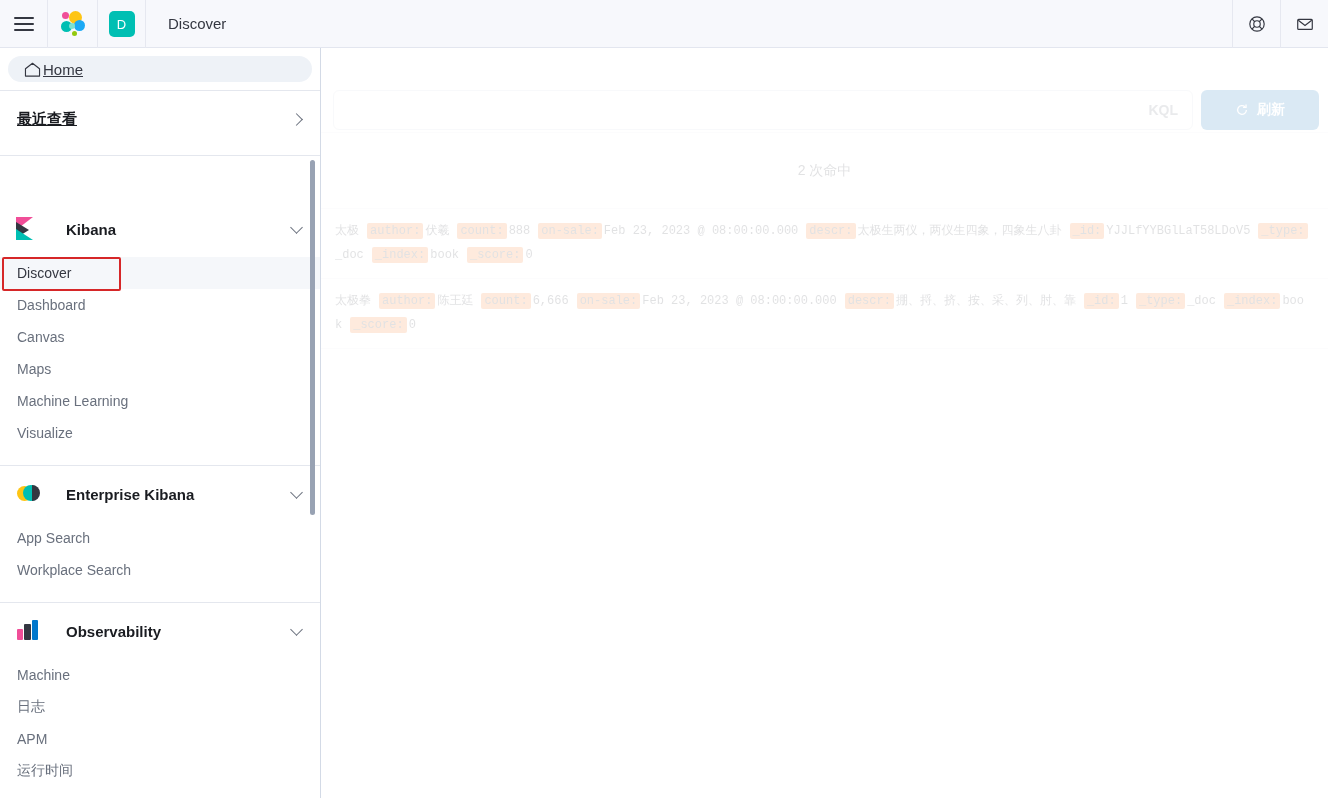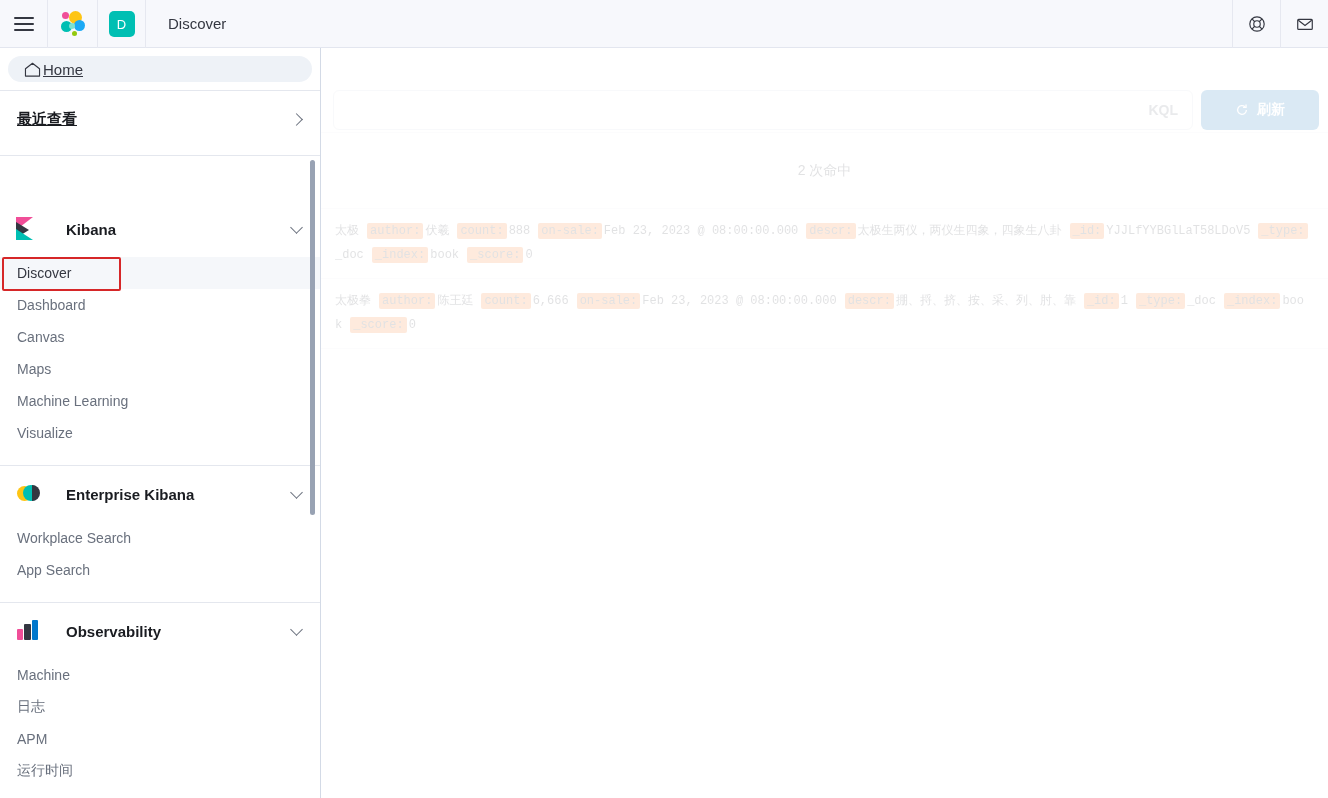--- a/index.html
+++ b/index.html
@@ -317,24 +317,24 @@
               <span class="es-logo">
                 <span class="c1"></span>
                 <span class="c2"></span>
                 <span class="c3"></span>
               </span>
               <span class="grp-title">Enterprise Kibana</span>
               <span class="chev chev-down"></span>
             </div>
             <div class="grp-body">
               <div class="nav-item">
+                <span>App Search</span>
+              </div>
+              <div class="nav-item">
                 <span>Workplace Search</span>
-              </div>
-              <div class="nav-item">
-                <span>App Search</span>
               </div>
             </div>
             <div class="group-div"></div>
           </div>
           <div>
             <div class="grp-head">
               <span class="ob-logo">
                 <i class="b1"></i>
                 <i class="b2"></i>
                 <i class="b3"></i>

